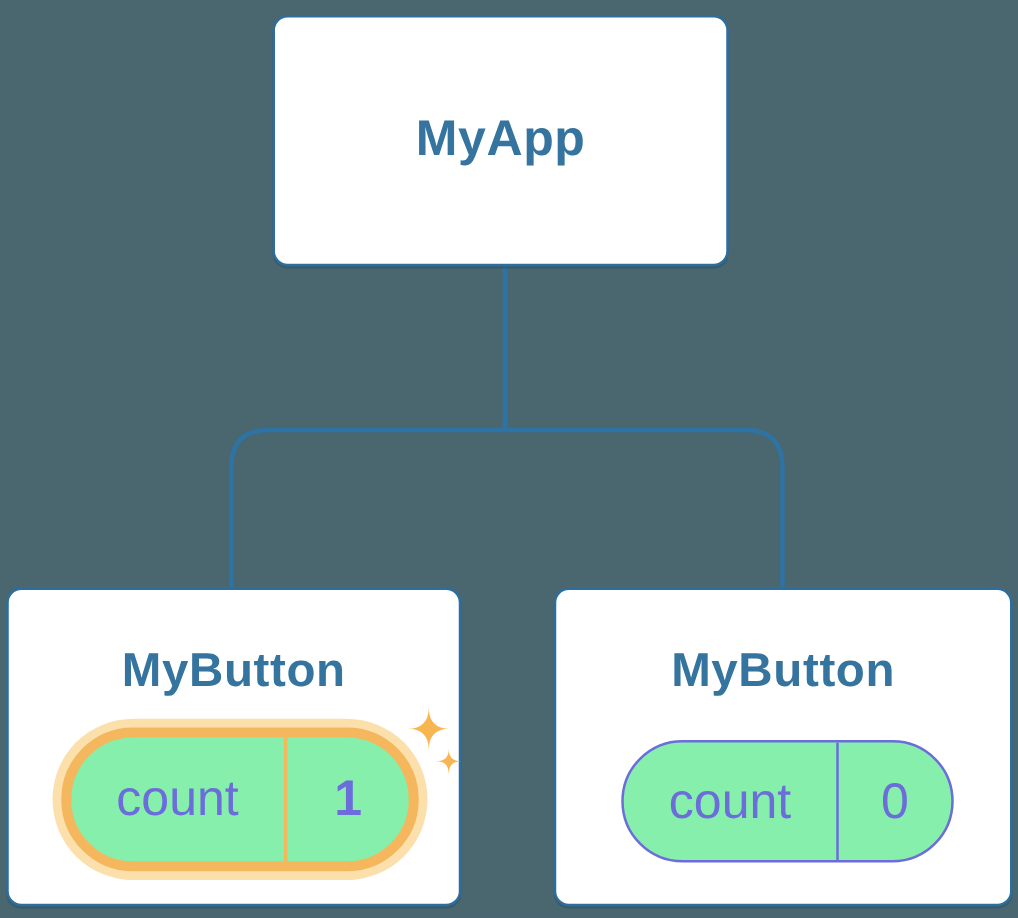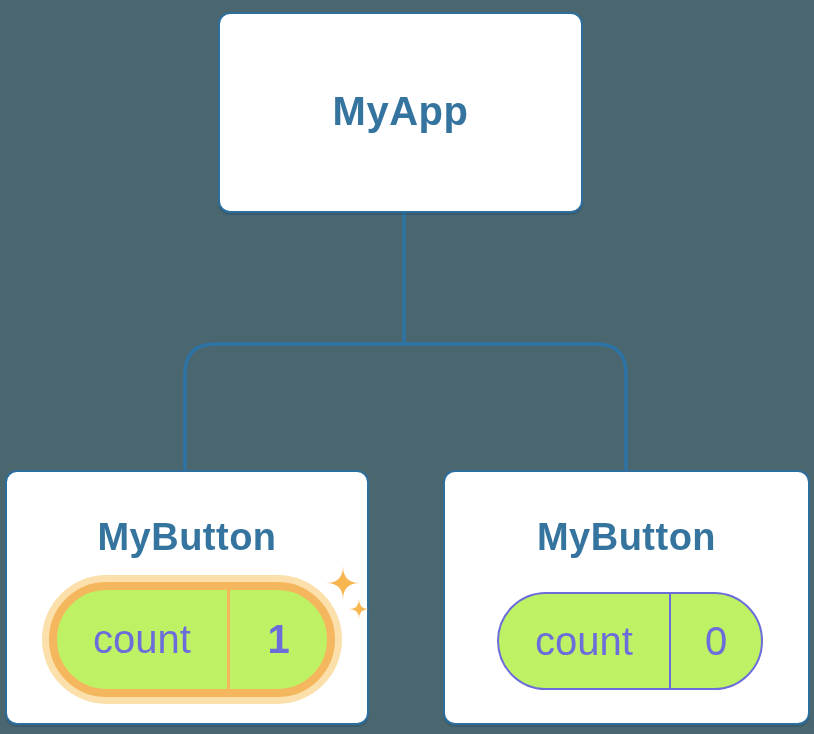--- a/index.html
+++ b/index.html
@@ -34,21 +34,21 @@
     font-weight: bold;
     color: var(--node-title, #35749E);
     letter-spacing: 0.5px;
   }
   .root .card-title  { top: 50%; transform: translateY(-54%); font-size: 40px; }
   .child .card-title { top: 44px; font-size: 38px; }
 
   .pill {
     position: absolute;
     display: flex; align-items: stretch;
-    background: #bef264;
+    background: #86efac;
     box-sizing: border-box;
   }
   .pill-label, .pill-value {
     display: flex; align-items: center; justify-content: center;
     color: var(--state-purple, #6C6CDB);
     font-size: 40px;
   }
   .pill-label { flex: 1; }
 
   

